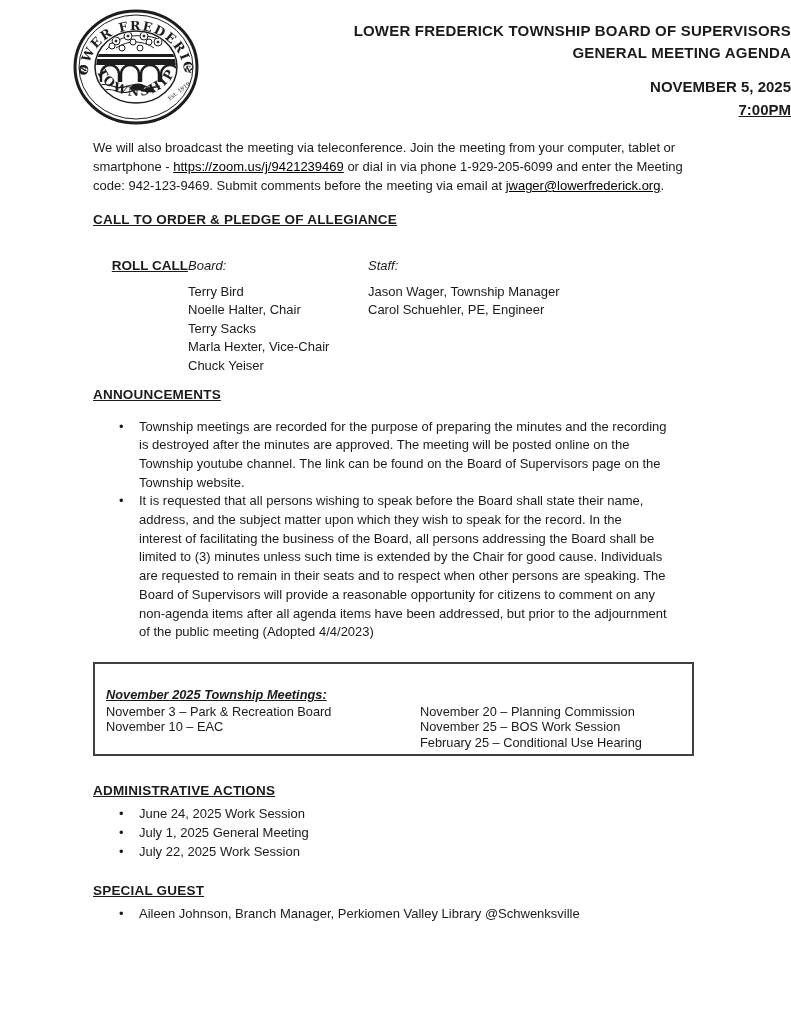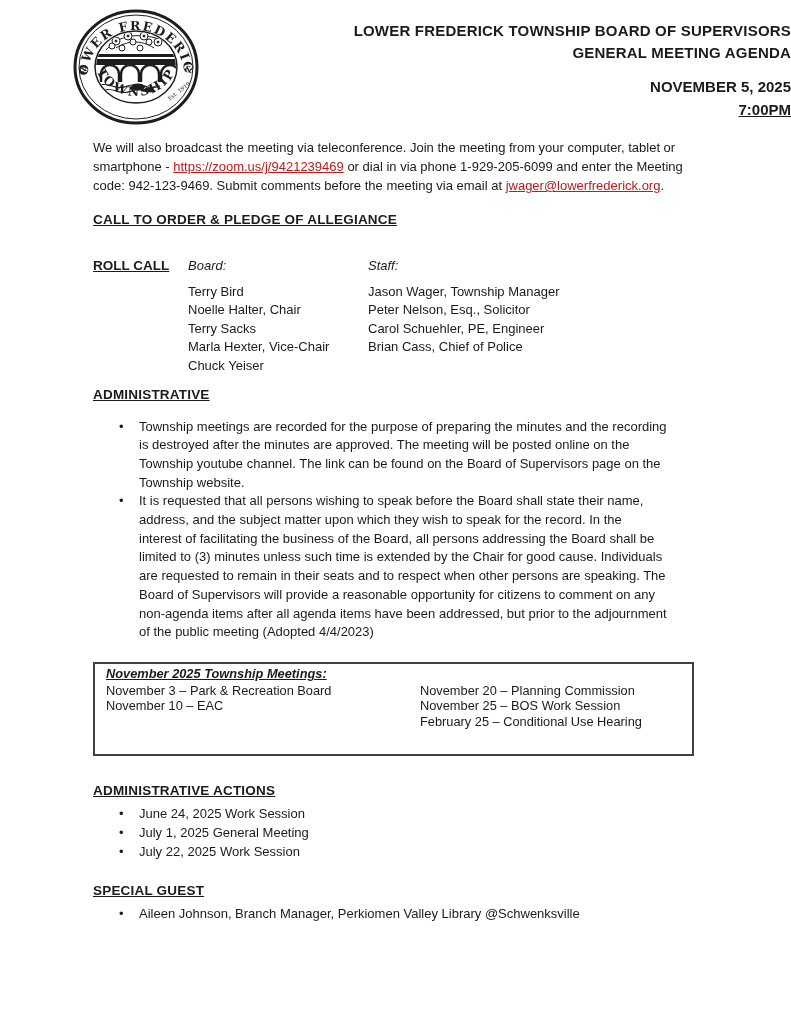--- a/index.html
+++ b/index.html
@@ -15,45 +15,45 @@
   }
   
   .header{position:relative;height:128px;}
   .logo{position:absolute;left:72px;top:8px;}
   .titles{position:absolute;left:49px;right:0;top:20px;text-align:right;}
   .title-line{font-weight:bold;font-size:15px;line-height:22px;letter-spacing:.2px;}
   .meeting-date{font-weight:bold;font-size:15px;line-height:22px;margin-top:12px;}
   .meeting-time{font-weight:bold;font-size:15px;line-height:23px;text-decoration:underline;}
   
   .intro{margin:10px 0 0 93px;width:604px;line-height:19px;}
-  a.doclink{color:#b91c1c;text-decoration:underline;cursor:pointer;}
+  a.doclink{color:#000000;text-decoration:underline;cursor:pointer;}
   
   .h-section{margin:0 0 0 93px;font-weight:bold;font-size:13.5px;text-decoration:underline;letter-spacing:.2px;line-height:16px;}
   .mt-call{margin-top:17px;}
   .mt-ann{margin-top:11px;}
   .mt-admin{margin-top:27px;}
   .mt-special{margin-top:21px;}
   
   .rollcall{display:flex;margin:29px 0 0 93px;line-height:18.6px;}
-  .rc-label{width:95px;font-weight:bold;font-size:13.5px;}
+  .rc-label{width:95px;font-weight:bold;font-size:13.5px;text-align:right;}
   .rc-label span{text-decoration:underline;}
   .rc-board{width:180px;}
   .col-head{font-style:italic;margin-bottom:7px;}
   
   ul.bullets{margin:15px 0 0 117px;padding:0;list-style:none;}
   ul.bullets li{position:relative;padding-left:22px;line-height:18.7px;}
   ul.bullets li::before{content:"\2022";position:absolute;left:2px;}
   ul.ann li{width:528px;}
   ul.tight{margin-top:5px;}
   ul.tight li{line-height:19.2px;}
   
   .meetings-box{
     margin:20px 0 0 93px;width:601px;height:94px;
     border:2px solid #404040;box-sizing:border-box;
-    padding:2px 0 0 11px;font-size:12.8px;
+    padding:23px 0 0 11px;font-size:12.8px;
   }
   .mb-heading{font-style:italic;font-weight:bold;text-decoration:underline;line-height:16px;}
   .mb-cols{display:flex;margin-top:1px;line-height:15.3px;}
   .mb-left{width:314px;}
   
   .subline{margin:3px 0 0 93px;line-height:19px;}
   .seal-text{font-family:"DejaVu Serif",serif;}
 </style>
 </head>
 <body>
@@ -139,27 +139,25 @@
       <div class="col-head">Board:</div>
       <div>Terry Bird</div>
       <div>Noelle Halter, Chair</div>
       <div>Terry Sacks</div>
       <div>Marla Hexter, Vice-Chair</div>
       <div>Chuck Yeiser</div>
     </div>
     <div class="rc-staff">
       <div class="col-head">Staff:</div>
       <div>Jason Wager, Township Manager</div>
-      <div>Peter Nelson, Esq., Solicitor</div>
       <div>Carol Schuehler, PE, Engineer</div>
-      <div>Brian Cass, Chief of Police</div>
     </div>
   </div>
 
-  <div class="h-section mt-ann">ADMINISTRATIVE</div>
+  <div class="h-section mt-ann">ANNOUNCEMENTS</div>
   <ul class="bullets ann">
     <li>Township meetings are recorded for the purpose of preparing the minutes and the recording is destroyed after the minutes are approved.  The meeting will be posted online on the Township youtube channel.  The link can be found on the Board of Supervisors page on the Township website.</li>
     <li>It is requested that all persons wishing to speak before the Board shall state their name, address, and the subject matter upon which they wish to speak for the record. In the interest of facilitating the business of the Board, all persons addressing the Board shall be limited to (3) minutes unless such time is extended by the Chair for good cause. Individuals are requested to remain in their seats and to respect when other persons are speaking. The Board of Supervisors will provide a reasonable opportunity for citizens to comment on any non-agenda items after all agenda items have been addressed, but prior to the adjournment of the public meeting (Adopted 4/4/2023)</li>
   </ul>
 
   <div class="meetings-box">
     <div class="mb-heading">November 2025 Township Meetings:</div>
     <div class="mb-cols">
       <div class="mb-left">
         <div>November 3 – Park &amp; Recreation Board</div>

